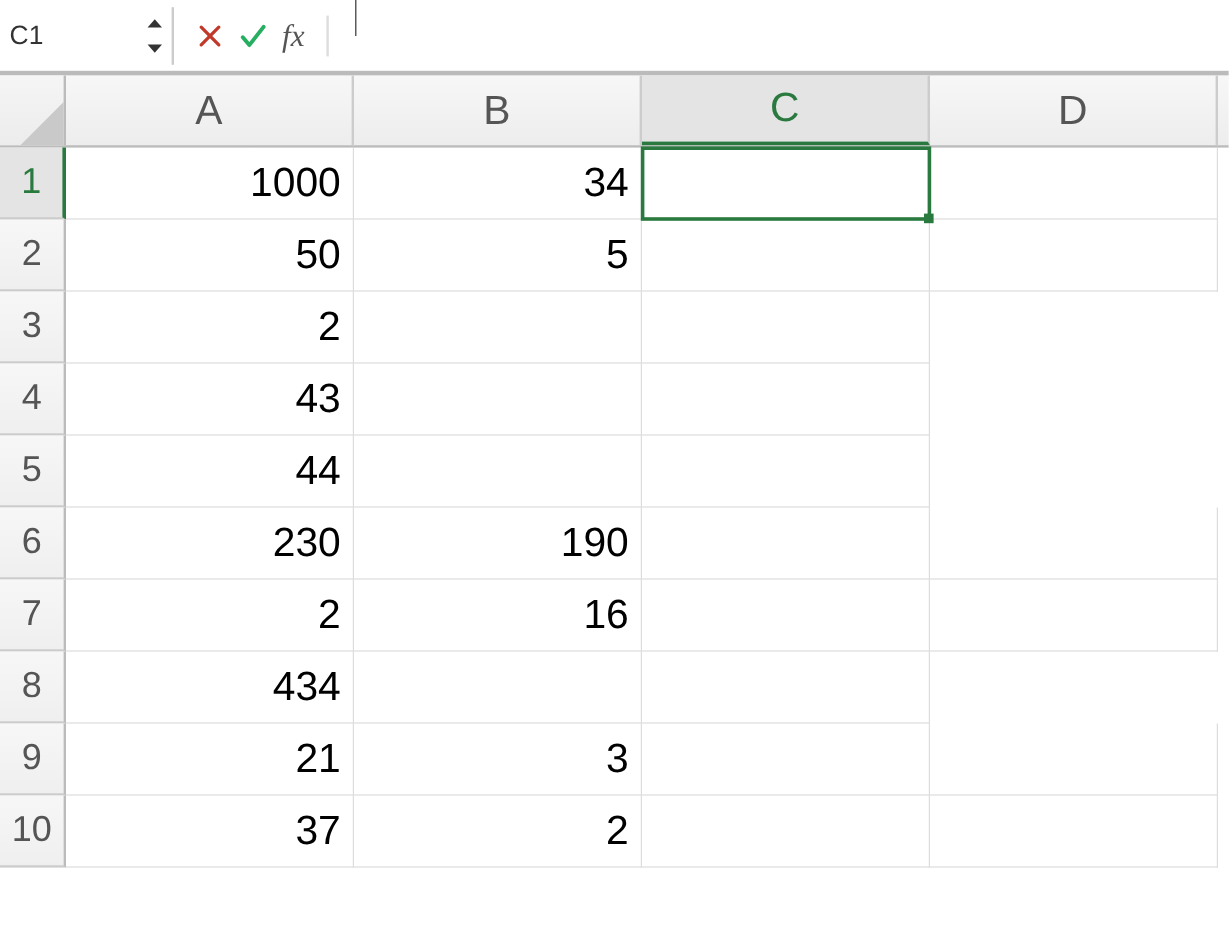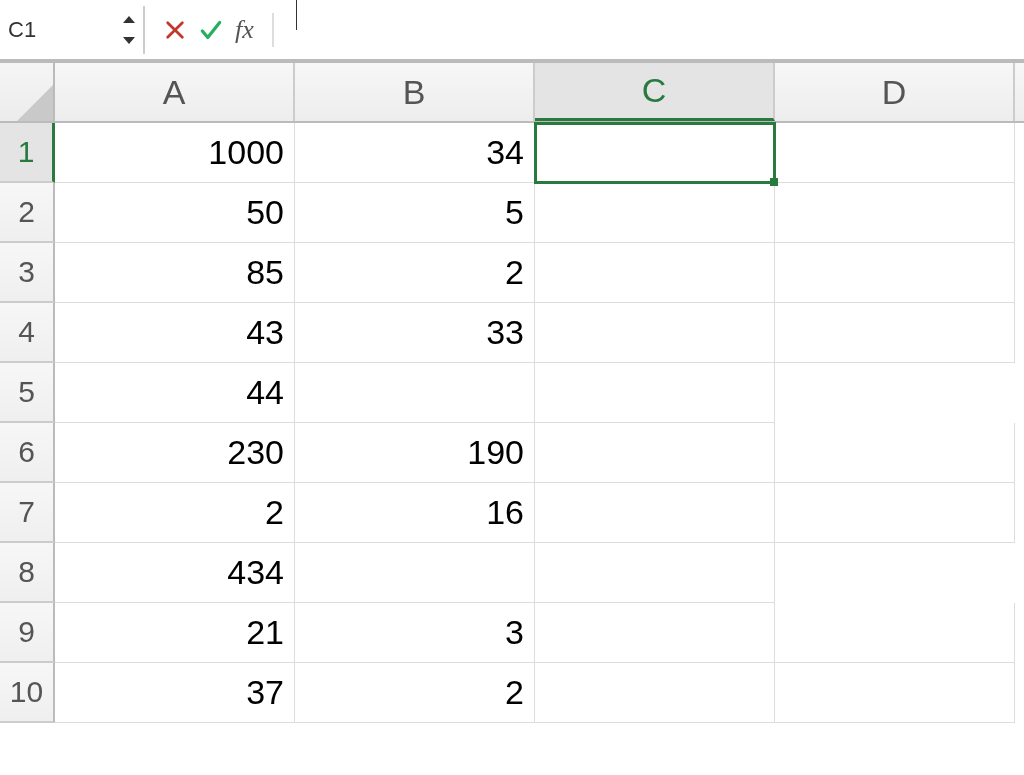--- a/index.html
+++ b/index.html
@@ -248,29 +248,27 @@
       </div>
       <div class="row">
         <div class="row-header">2</div>
         <div class="cell">50</div>
         <div class="cell">5</div>
         <div class="cell"></div>
         <div class="cell"></div>
       </div>
       <div class="row">
         <div class="row-header">3</div>
-        <div class="cell">85</div>
         <div class="cell">2</div>
         <div class="cell"></div>
         <div class="cell"></div>
       </div>
       <div class="row">
         <div class="row-header">4</div>
         <div class="cell">43</div>
-        <div class="cell">33</div>
         <div class="cell"></div>
         <div class="cell"></div>
       </div>
       <div class="row">
         <div class="row-header">5</div>
         <div class="cell">44</div>
         <div class="cell"></div>
         <div class="cell"></div>
       </div>
       <div class="row">

